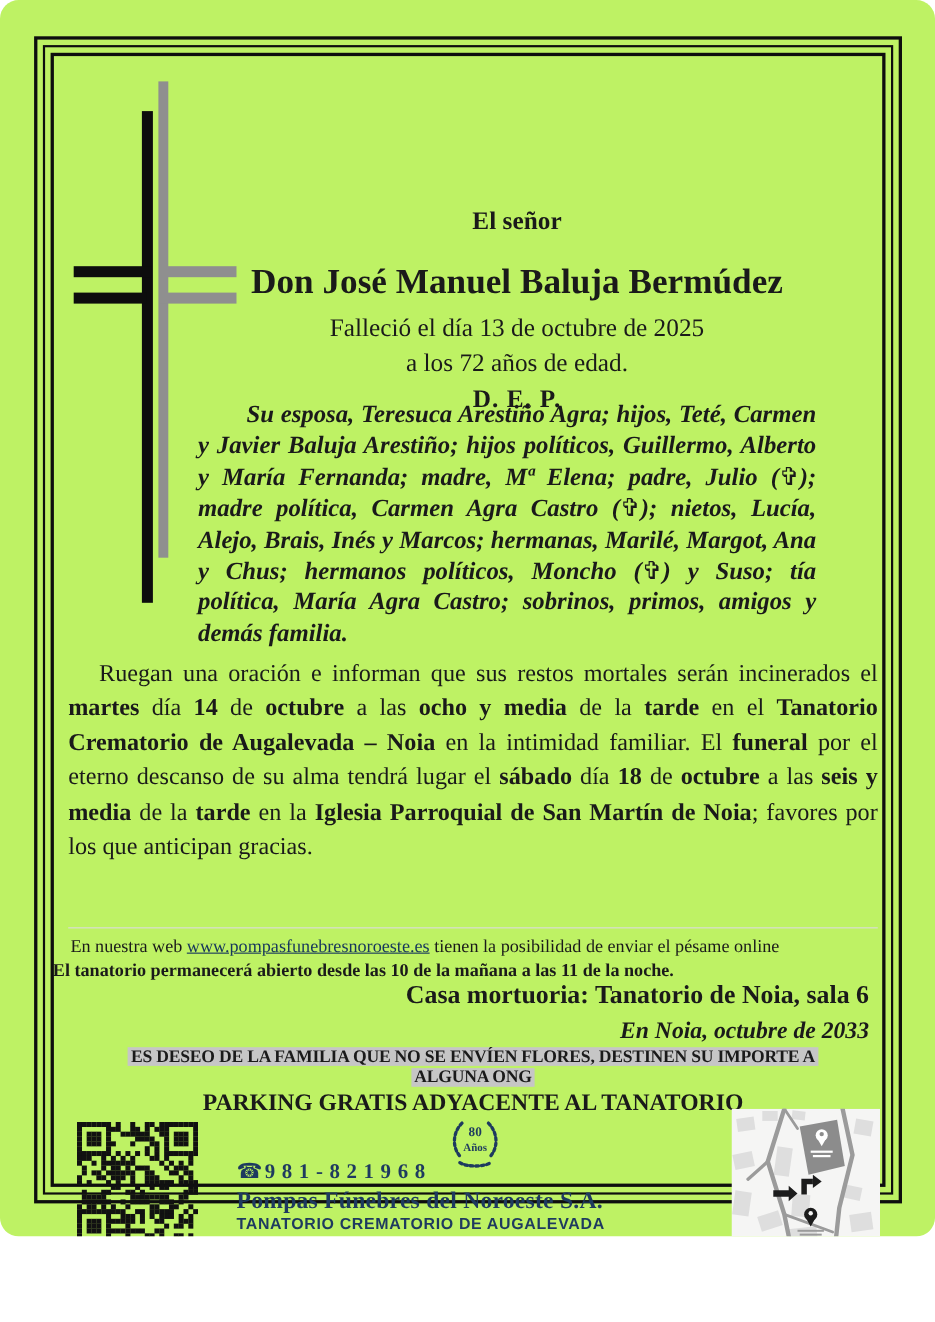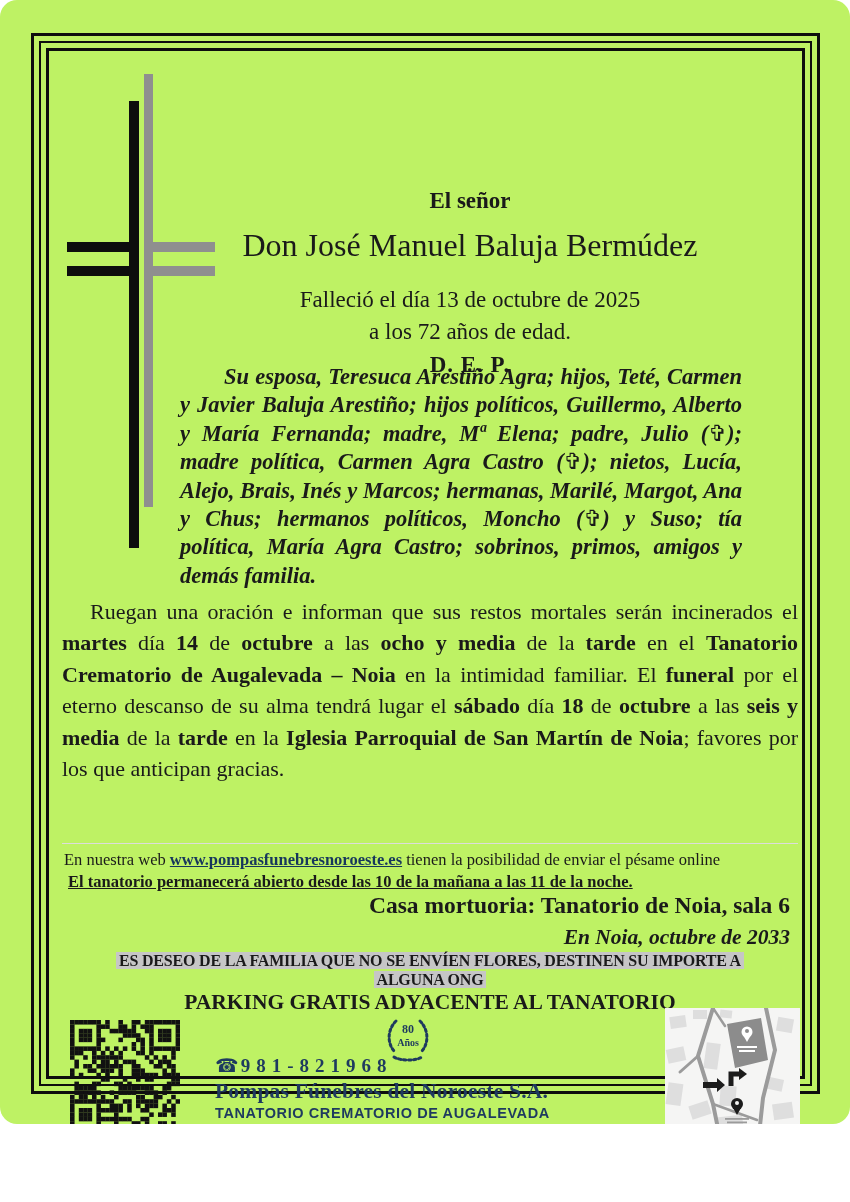--- a/index.html
+++ b/index.html
@@ -16,50 +16,50 @@
   .gray{background:#8f8f8f;}
   .cv-gray {left:144px;top:74px; width:9px; height:433px;}
   .cv-black{left:129px;top:101px;width:10px;height:447px;}
   .ch-black-u{left:67px; top:242px;width:71px;height:10px;}
   .ch-gray-u {left:145px;top:242px;width:70px;height:10px;}
   .ch-black-l{left:67px; top:266px;width:66px;height:10px;}
   .ch-gray-l {left:145px;top:266px;width:70px;height:10px;}
 
   .header{position:absolute;left:170px;top:186px;width:600px;text-align:center;}
   .honorific{font-size:23px;font-weight:700;line-height:30px;}
-  .deceased-name{font-size:32px;font-weight:400;line-height:42px;margin-top:8px;}
-  .death-line{font-size:23px;line-height:32px;margin-top:18px;text-align:center;}
+  .deceased-name{font-size:32px;font-weight:700;line-height:42px;margin-top:18px;}
+  .death-line{font-size:23px;line-height:32px;margin-top:6px;text-align:center;}
   .age-line{font-size:23px;line-height:32px;}
   .dep{font-size:23px;font-weight:700;line-height:34px;letter-spacing:1px;}
 
   .family{position:absolute;left:180px;top:363px;width:562px;
           font-size:22.5px;line-height:28.4px;font-weight:700;font-style:italic;
           text-align:justify;text-indent:44px;}
 
   .announce{position:absolute;left:62px;top:596px;width:736px;
             font-size:22px;line-height:31.4px;text-align:justify;text-indent:28px;}
 
   .rule{position:absolute;left:62px;top:843px;width:736px;height:1px;background:#dcdcdc;}
   .web-line{position:absolute;left:64px;top:849px;width:736px;font-size:16.5px;line-height:21px;white-space:nowrap;}
-  .web-link{color:#16365c;text-decoration:underline;font-weight:700;cursor:pointer;text-align:right;}
-  .hours-line{position:absolute;left:68px;top:871px;width:736px;font-size:16.5px;font-weight:700;line-height:21px;white-space:nowrap;text-decoration:underline;}
+  .web-link{color:#16365c;text-decoration:underline;font-weight:400;cursor:pointer;text-align:right;}
+  .hours-line{position:absolute;left:48px;top:871px;width:736px;font-size:16.5px;font-weight:700;line-height:21px;white-space:nowrap;}
 
   .casa{position:absolute;right:60px;top:892px;font-size:23.5px;font-weight:700;}
   .place-date{position:absolute;right:60px;top:925px;font-size:21.5px;font-weight:700;font-style:italic;}
 
   .flores{position:absolute;left:62px;top:952px;width:736px;text-align:center;
           font-size:16px;font-weight:700;line-height:18.5px;letter-spacing:-0.2px;}
   .flores .hl{background:#c6c6c6;padding:0 3px;}
 
   .parking{position:absolute;left:62px;top:990px;width:736px;text-align:center;
            font-size:21.5px;font-weight:700;}
 
   .qr{position:absolute;left:70px;top:1020px;width:110px;height:110px;}
 
-  .badge{position:absolute;left:380px;top:1016px;width:56px;height:48px;}
+  .badge{position:absolute;left:404px;top:1016px;width:56px;height:48px;}
   .badge text{font-family:"Liberation Serif","DejaVu Serif",serif;font-weight:700;fill:#1e3a5f;}
 
   .footer{position:absolute;left:215px;top:1053px;width:435px;text-align:left;color:#1e3a5f;}
   .phone-line{font-size:19px;font-weight:700;letter-spacing:6px;line-height:24px;}
   .phone-icon{letter-spacing:0;margin-right:2px;font-family:"DejaVu Sans",sans-serif;}
   .company{font-size:21.5px;font-weight:700;line-height:26px;letter-spacing:0.2px;}
   .company-sub{font-size:14.5px;font-weight:700;line-height:18px;letter-spacing:0.6px;
                font-family:"Liberation Sans","DejaVu Sans",sans-serif;}
 
   .map{position:absolute;left:665px;top:1008px;width:135px;height:145px;}

